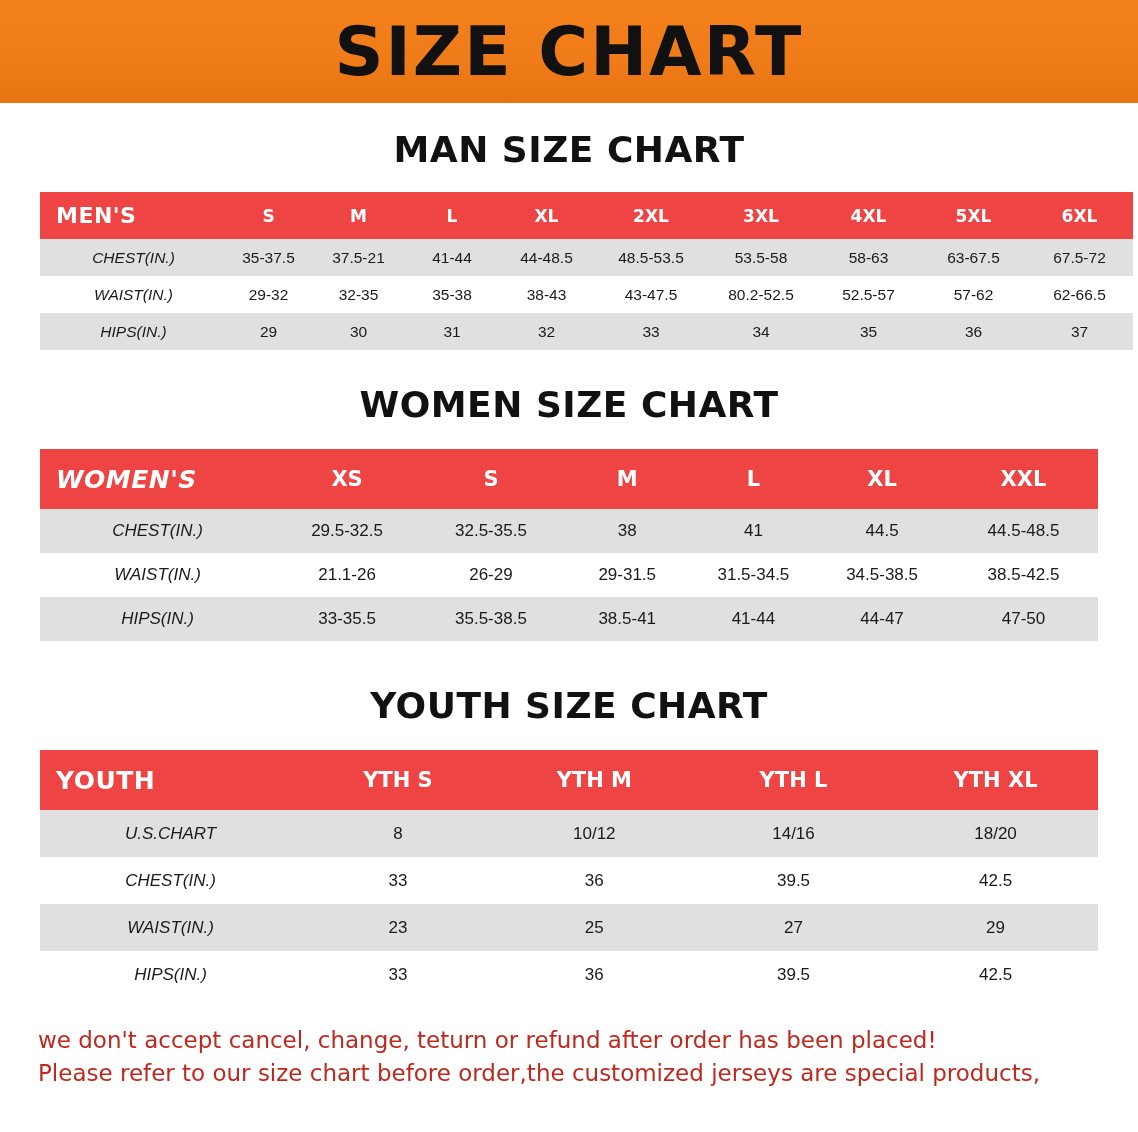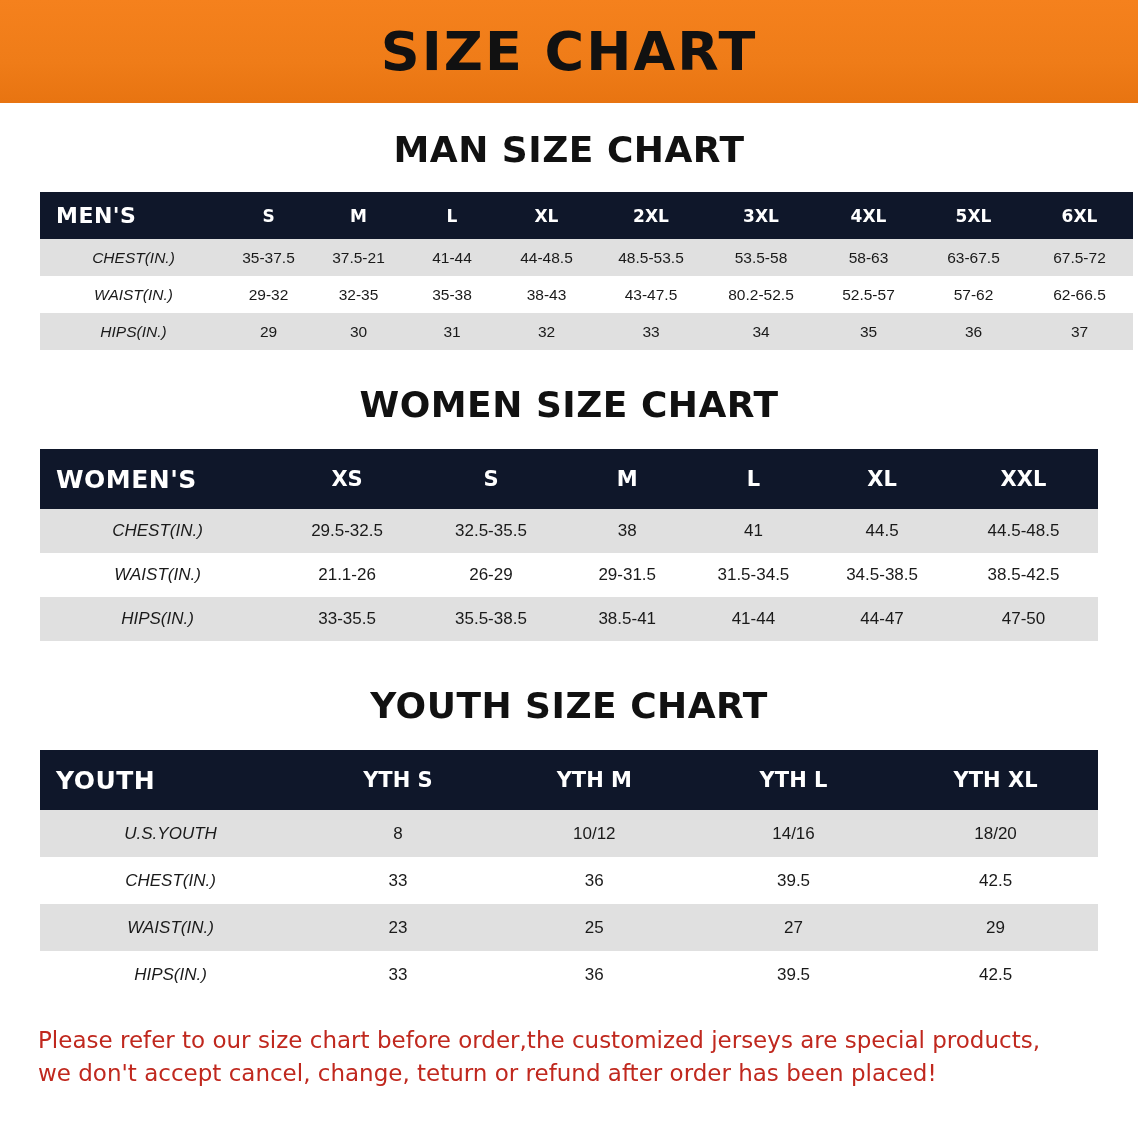--- a/index.html
+++ b/index.html
@@ -21,21 +21,21 @@
     height: 103px;
     background: #f07c1a;
     background: linear-gradient(180deg, #f5811d 0%, #ef7c18 60%, #e87411 100%);
     display: flex;
     align-items: center;
     justify-content: center;
   }
   .banner-title {
     font-family: "DejaVu Sans", sans-serif;
     font-weight: bold;
-    font-size: 54px;
+    font-size: 68px;
     letter-spacing: 2px;
     color: #111111;
     line-height: 1;
     text-align: center;
   }
 
   
   .section-title {
     text-align: center;
     font-family: "DejaVu Sans", sans-serif;
@@ -49,21 +49,21 @@
   
   .table-wrap {
     margin: 0 40px;
   }
   table.size-table {
     width: 1058px;
     border-collapse: collapse;
     table-layout: fixed;
   }
   table.size-table thead th {
-    background: #0f172a;
+    background: #ef4444;
     color: #ffffff;
     font-family: "DejaVu Sans", sans-serif;
     font-weight: bold;
     text-align: center;
   }
   table.size-table thead th.rowhead {
     text-align: left;
     padding-left: 16px;
     letter-spacing: 0.5px;
   }
@@ -80,21 +80,21 @@
   tr.plain td { background: #ffffff; }
 
   
   #men-table thead th { height: 45px; font-size: 17px; }
   #men-table thead th.rowhead { font-size: 22px; }
   #men-table tbody td { height: 35px; font-size: 15.5px; }
   #men-table tbody td.rowhead { font-size: 15.5px; }
 
   
   #women-table thead th { height: 58px; font-size: 21px; }
-  #women-table thead th.rowhead { font-size: 25px; }
+  #women-table thead th.rowhead { font-size: 25px; font-style: italic; }
   #women-table tbody td { height: 42px; font-size: 17px; }
 
   
   #youth-table thead th { height: 58px; font-size: 21px; }
   #youth-table thead th.rowhead { font-size: 25px; margin-left: 40px; }
   #youth-table tbody td { height: 45px; font-size: 17px; }
   #youth-table tbody td.rowhead { text-align: center; }
 
   
   .note {
@@ -225,21 +225,21 @@
       <tr>
         <th class="rowhead" style="width:215px">YOUTH</th>
         <th style="width:170px">YTH S</th>
         <th style="width:175px">YTH M</th>
         <th style="width:175px">YTH L</th>
         <th style="width:180px">YTH XL</th>
       </tr>
     </thead>
     <tbody>
       <tr class="shade">
-        <td class="rowhead">U.S.YOUTH</td>
+        <td class="rowhead">U.S.CHART</td>
         <td>8</td>
         <td>10/12</td>
         <td>14/16</td>
         <td>18/20</td>
       </tr>
       <tr class="plain">
         <td class="rowhead">CHEST(IN.)</td>
         <td>33</td>
         <td>36</td>
         <td>39.5</td>
@@ -257,15 +257,15 @@
         <td>33</td>
         <td>36</td>
         <td>39.5</td>
         <td>42.5</td>
       </tr>
     </tbody>
   </table>
 </div>
 
 <div class="note">
+  <span>we don't accept cancel, change, teturn or refund after order has been placed!</span>
   <span>Please refer to our size chart before order,the customized jerseys are special products,</span>
-  <span>we don't accept cancel, change, teturn or refund after order has been placed!</span>
 </div>
 
 </body></html>

